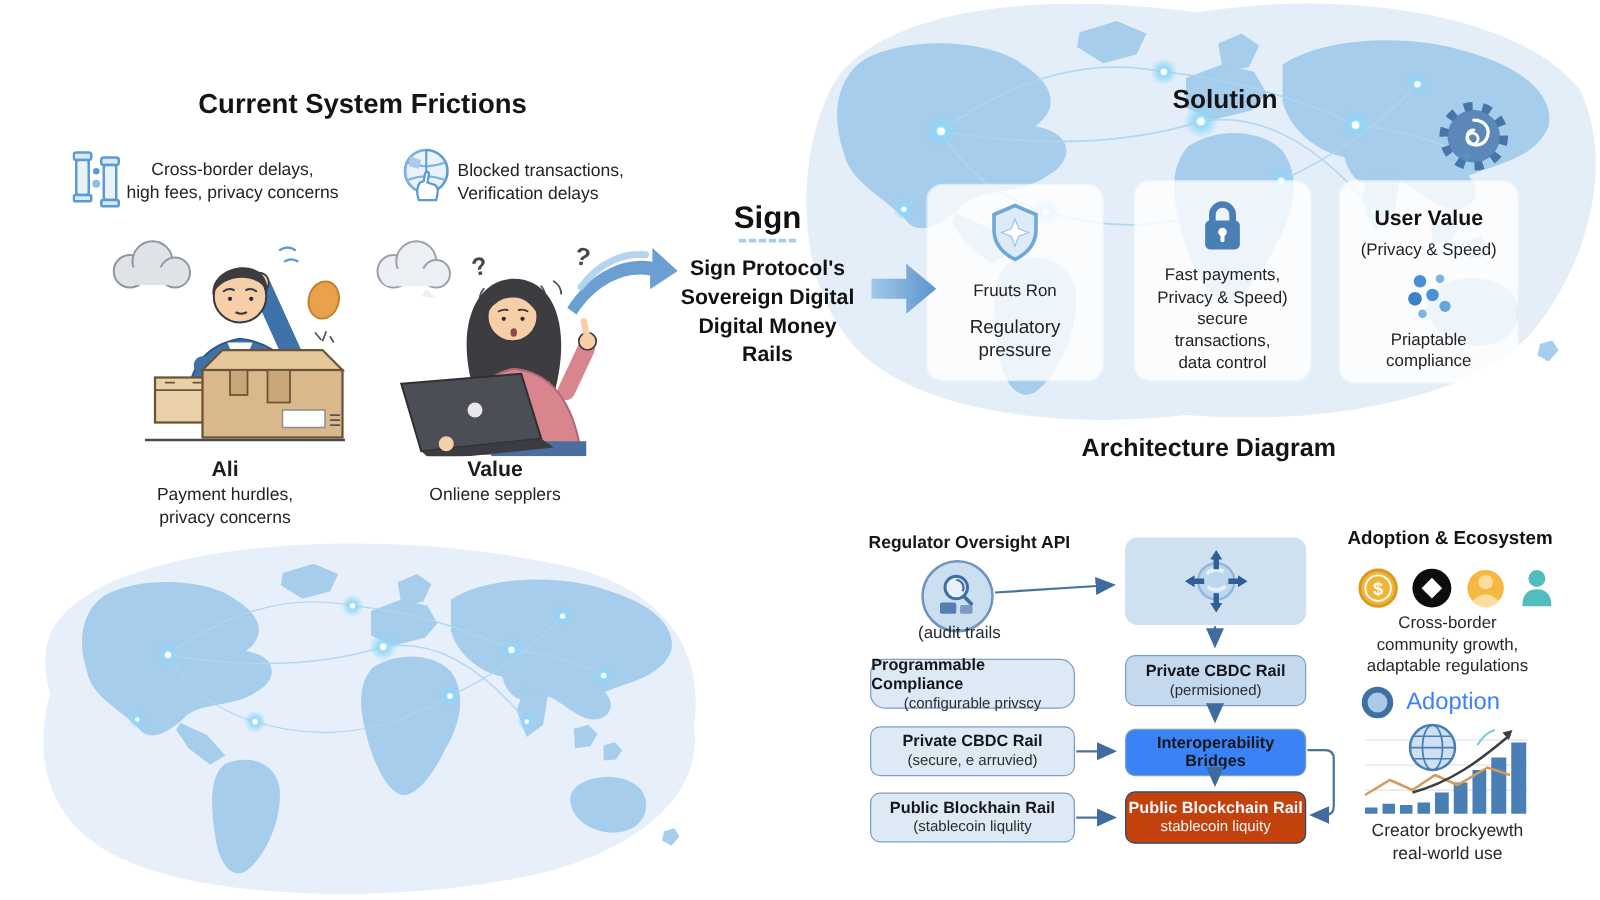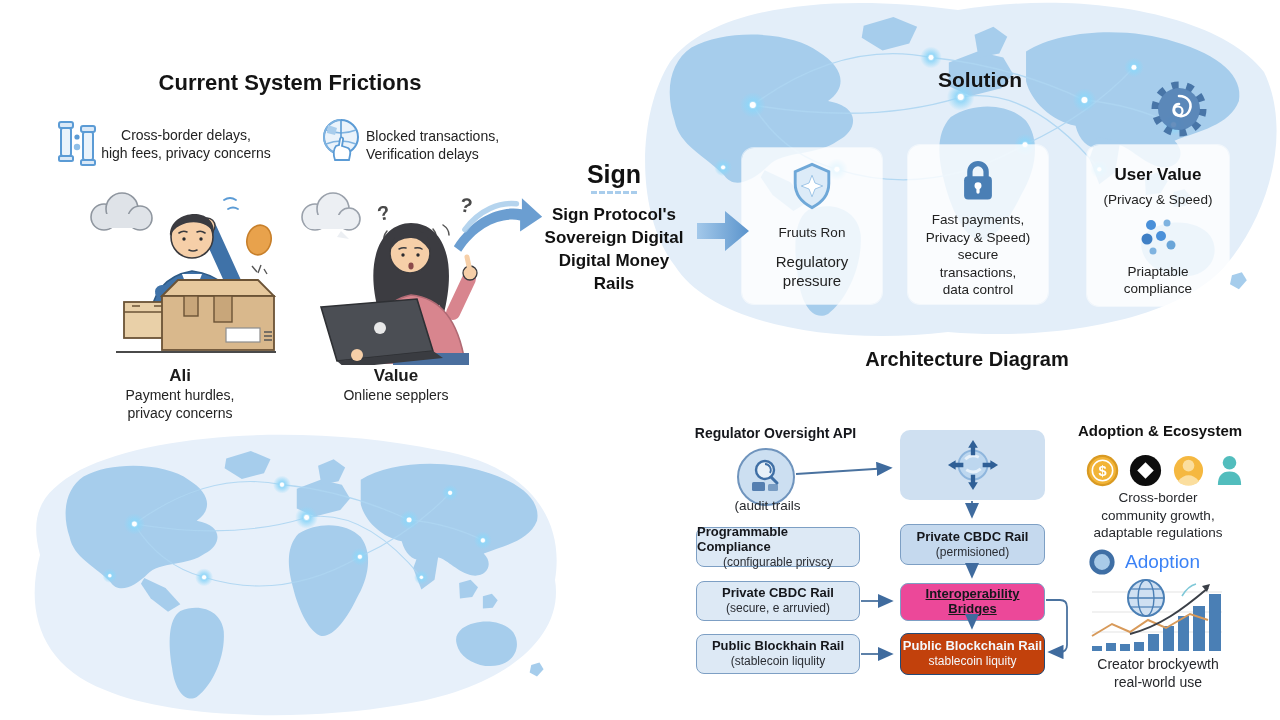--- a/index.html
+++ b/index.html
@@ -135,21 +135,21 @@
       <circle cx="18" cy="23" r="3" fill="#fff"></circle>
       <rect x="16.6" y="24" width="2.8" height="6" rx="1.4" fill="#fff"></rect>
     </svg>
     <div class="card-txt prel" style="margin-top:8px;">Fast payments,
 Privacy &amp; Speed)
 secure
 transactions,
 data control</div>
   </div>
 
-  <div class="sol-card" style="left:1072px;top:145px;width:142px;height:161px;margin-left:15px;">
+  <div class="sol-card" style="left:1072px;top:145px;width:142px;height:161px;">
     <div style="font-weight:bold;font-size:17px;color:#111;margin-top:6px;">User Value</div>
     <div class="card-txt" style="margin-top:6px;">(Privacy &amp; Speed)</div>
     <svg width="54" height="44" viewBox="0 0 54 44" style="margin-top:6px;">
       <circle cx="20" cy="10" r="5" fill="#4a90d9"></circle>
         <circle cx="36" cy="8" r="3.5" fill="#7fb3e0"></circle>
       <circle cx="16" cy="24" r="5.5" fill="#3f7fc5"></circle>
         <circle cx="30" cy="21" r="5" fill="#4a90d9"></circle>
       <circle cx="40" cy="30" r="4.5" fill="#6aa5d8"></circle>
         <circle cx="22" cy="36" r="3.5" fill="#7fb3e0"></circle>
     </svg>
@@ -304,21 +304,21 @@
     <svg width="54" height="54" viewBox="0 0 54 54">
       <circle cx="26" cy="20" r="9" fill="#e8f1f9" stroke="#3f6fa5" stroke-width="2.4"></circle>
       <path d="M26,14 a6,6 0 0 1 5,9" fill="none" stroke="#3f6fa5" stroke-width="1.8"></path>
       <line x1="32" y1="27" x2="38" y2="33" stroke="#3f6fa5" stroke-width="3" stroke-linecap="round"></line>
       <rect x="13" y="32" width="13" height="9" rx="1.5" fill="#3f6fa5" opacity="0.85"></rect>
       <rect x="29" y="34" width="10" height="7" rx="1.5" fill="#3f6fa5" opacity="0.6"></rect>
     </svg>
   </div>
   <div class="abs cap ctr" style="left:695px;top:497px;width:145px;">(audit trails</div>
 
-  <div class="arch-box" style="left:696px;top:527px;width:164px;height:40px;">
+  <div class="arch-box" style="left:696px;top:527px;width:164px;height:40px;border-radius:12px;">
     <div class="t">Programmable Compliance</div>
     <div class="s">(configurable privscy</div>
   </div>
   <div class="arch-box" style="left:696px;top:581px;width:164px;height:40px;">
     <div class="t">Private CBDC Rail</div>
     <div class="s">(secure, e arruvied)</div>
   </div>
   <div class="arch-box" style="left:696px;top:634px;width:164px;height:40px;">
     <div class="t">Public Blockhain Rail</div>
     <div class="s">(stablecoin liqulity</div>
@@ -335,21 +335,21 @@
           <path d="M28,54 L23,46 H33 Z"></path>
         <path d="M2,28 L10,23 V33 Z"></path>
           <path d="M54,28 L46,23 V33 Z"></path>
       </g>
     </svg>
   </div>
   <div class="arch-box" style="left:900px;top:524px;width:145px;height:41px;background:#c5d9ee;">
     <div class="t">Private CBDC Rail</div>
     <div class="s">(permisioned)</div>
   </div>
-  <div class="arch-box" style="left:900px;top:583px;width:145px;height:38px;background:#ec4899;text-decoration:underline;">
+  <div class="arch-box" style="left:900px;top:583px;width:145px;height:38px;background:#3b82f6;">
     <div class="t">Interoperability</div>
     <div class="t" style="font-weight:bold;">Bridges</div>
   </div>
   <div class="arch-box dark" style="left:900px;top:633px;width:145px;height:42px;">
     <div class="t">Public Blockchain Rail</div>
     <div class="s">stablecoin liquity</div>
   </div>
 
   <svg class="abs" style="left:0;top:0;pointer-events:none;" width="1280" height="720" viewBox="0 0 1280 720">
     <defs>

